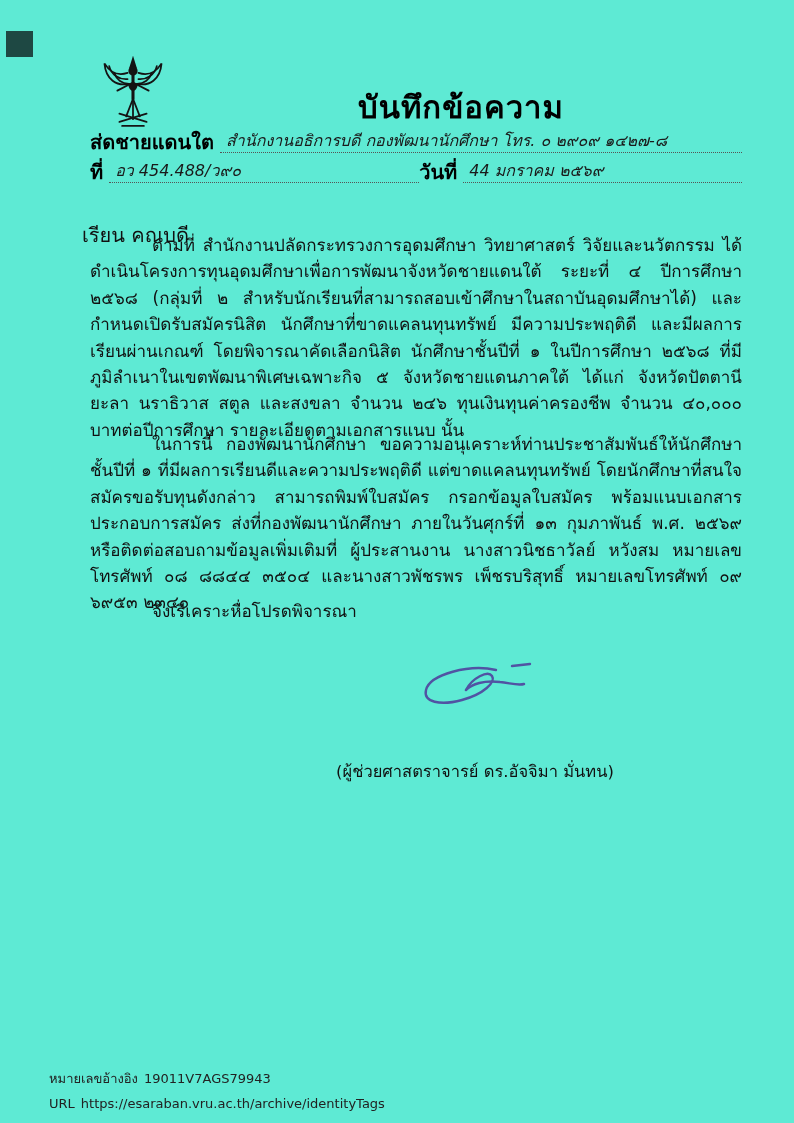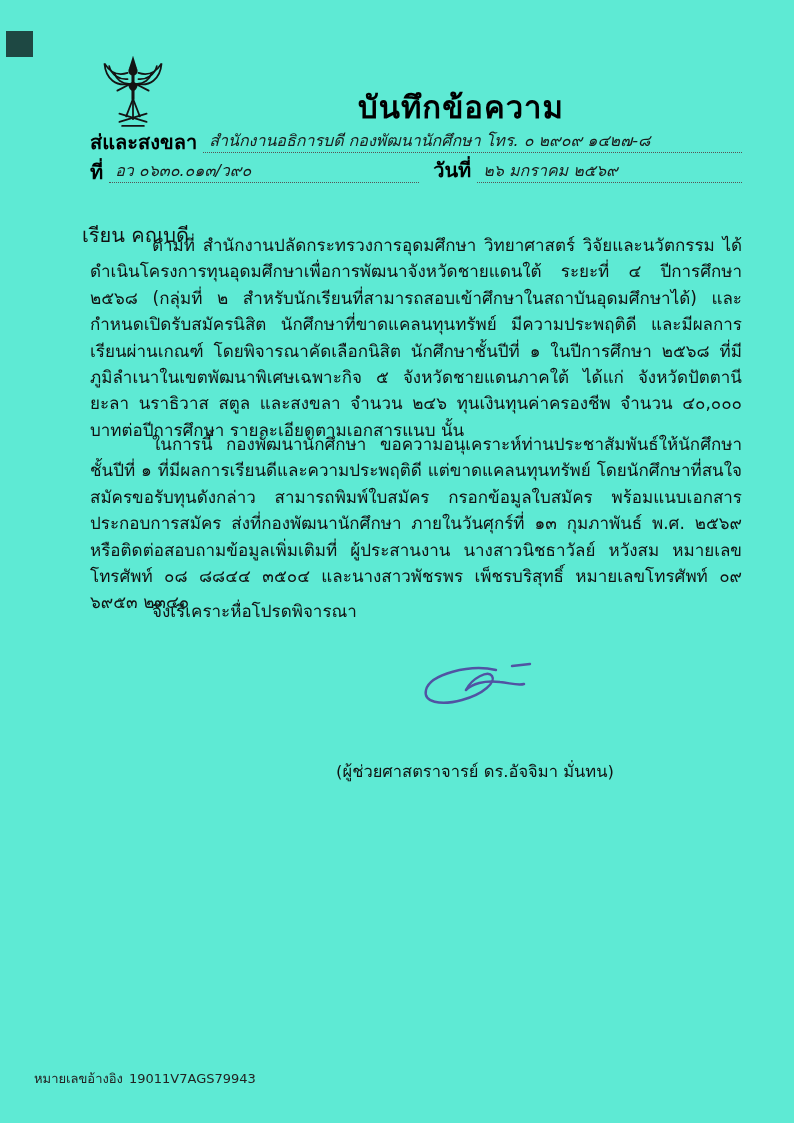--- a/index.html
+++ b/index.html
@@ -30,40 +30,40 @@
     font-weight:bold;font-size:20px;line-height:22px;
     white-space:nowrap;color:#000;padding-right:6px;
   }
   .form-value{
     font-size:16px;line-height:21px;
     border-bottom:1.5px dotted #555;
     padding:0 4px 1px 6px;white-space:nowrap;overflow:hidden;font-style:italic;
   }
   .grow{flex:1;}
   .fixed-ref{flex:0 0 300px;}
-  .date-label{margin-left:14px;font-family:Liberation Mono, monospace;}
+  .date-label{margin-left:0;}
   .body-text{
     position:absolute;left:90px;width:652px;
     font-size:17px;line-height:26.4px;
     text-align:justify;text-align-last:left;
     color:#111;
   }
   .salutation{position:absolute;left:82px;top:219px;font-size:20px;color:#111;}
   .p1{top:232px;text-indent:62px;}
   .p2{top:431px;text-indent:62px;}
   .closing{position:absolute;left:152px;top:597px;font-size:17px;color:#111;}
   .sig-block{
     position:absolute;left:320px;top:660px;width:310px;
     text-align:center;
   }
   .sig-ink{display:block;margin:0 auto 6px auto;width:150px;height:62px;}
   .sig-name{font-size:16.5px;line-height:23px;color:#111;margin-top:38px;}
   .sig-pos{font-size:16.5px;line-height:23px;color:#111;}
   .footer-line{
-    position:absolute;left:34px;font-size:13px;color:#222;
+    position:absolute;left:49px;font-size:13px;color:#222;
     white-space:nowrap;
   }
   .footer-ref{top:1068px;}
   .footer-url{top:1096px;}
   .footer-line .lbl{margin-right:6px;}
 </style>
 </head>
 <body>
 
 <div class="page">
@@ -96,28 +96,28 @@
 
     <path d="M30 96 L70 84"></path>
     <path d="M30 84 L70 96"></path>
     <path d="M34 102 L66 102"></path>
   </svg>
 
   <div class="memo-title">บันทึกข้อความ</div>
 
   <div class="form-area">
     <div class="form-row">
-      <span class="form-label">ส่และสงขลา</span>
+      <span class="form-label">ส่ดชายแดนใต</span>
       <span class="form-value grow">สำนักงานอธิการบดี กองพัฒนานักศึกษา  โทร. ๐ ๒๙๐๙ ๑๔๒๗-๘</span>
     </div>
     <div class="form-row">
       <span class="form-label">ที่</span>
-      <span class="form-value fixed-ref">อว ๐๖๓๐.๐๑๓/ว๙๐</span>
+      <span class="form-value fixed-ref">อว 454.488/ว๙๐</span>
       <span class="form-label date-label">วันที่</span>
-      <span class="form-value grow">๒๖ มกราคม ๒๕๖๙</span>
+      <span class="form-value grow">44 มกราคม ๒๕๖๙</span>
     </div>
   </div>
 
   <div class="salutation">เรียน  คณบดี</div>
 
   <div class="body-text p1">ตามที่ สำนักงานปลัดกระทรวงการอุดมศึกษา วิทยาศาสตร์ วิจัยและนวัตกรรม ได้ดำเนินโครงการทุนอุดมศึกษาเพื่อการพัฒนาจังหวัดชายแดนใต้ ระยะที่ ๔ ปีการศึกษา ๒๕๖๘ (กลุ่มที่ ๒ สำหรับนักเรียนที่สามารถสอบเข้าศึกษาในสถาบันอุดมศึกษาได้) และกำหนดเปิดรับสมัครนิสิต นักศึกษาที่ขาดแคลนทุนทรัพย์ มีความประพฤติดี และมีผลการเรียนผ่านเกณฑ์ โดยพิจารณาคัดเลือกนิสิต นักศึกษาชั้นปีที่ ๑ ในปีการศึกษา ๒๕๖๘ ที่มีภูมิลำเนาในเขตพัฒนาพิเศษเฉพาะกิจ ๕ จังหวัดชายแดนภาคใต้ ได้แก่ จังหวัดปัตตานี ยะลา นราธิวาส สตูล และสงขลา จำนวน ๒๔๖ ทุนเงินทุนค่าครองชีพ จำนวน ๔๐,๐๐๐ บาทต่อปีการศึกษา รายละเอียดตามเอกสารแนบ นั้น</div>
 
   <div class="body-text p2">ในการนี้ กองพัฒนานักศึกษา ขอความอนุเคราะห์ท่านประชาสัมพันธ์ให้นักศึกษา ชั้นปีที่ ๑ ที่มีผลการเรียนดีและความประพฤติดี แต่ขาดแคลนทุนทรัพย์ โดยนักศึกษาที่สนใจสมัครขอรับทุนดังกล่าว สามารถพิมพ์ใบสมัคร กรอกข้อมูลใบสมัคร พร้อมแนบเอกสารประกอบการสมัคร ส่งที่กองพัฒนานักศึกษา ภายในวันศุกร์ที่ ๑๓ กุมภาพันธ์ พ.ศ. ๒๕๖๙ หรือติดต่อสอบถามข้อมูลเพิ่มเติมที่ ผู้ประสานงาน นางสาวนิชธาวัลย์ หวังสม หมายเลขโทรศัพท์ ๐๘ ๘๘๔๔ ๓๕๐๔ และนางสาวพัชรพร เพ็ชรบริสุทธิ์ หมายเลขโทรศัพท์ ๐๙ ๖๙๕๓ ๒๓๔๐</div>
 
   <div class="closing">จึงเรีเคราะหื่อโปรดพิจารณา</div>
@@ -127,14 +127,17 @@
       <path d="M96 10 C70 4 30 14 26 30 C23 42 40 46 62 40 C84 34 96 22 92 16 C88 10 72 18 66 30"></path>
       <path d="M66 30 C72 24 84 20 100 22 C110 23 118 26 124 24"></path>
       <path d="M112 6 L130 4"></path>
     </svg>
     <div class="sig-name">(ผู้ช่วยศาสตราจารย์ ดร.อัจจิมา มั่นทน)</div>
   </div>
 
   <div class="footer-line footer-ref">
     <span class="lbl">หมายเลขอ้างอิง</span><span>19011V7AGS79943</span>
   </div>
+  <div class="footer-line footer-url">
+    <span class="lbl">URL</span><span>https://esaraban.vru.ac.th/archive/identityTags</span>
+  </div>
 
 </div>
 
 </body></html>

